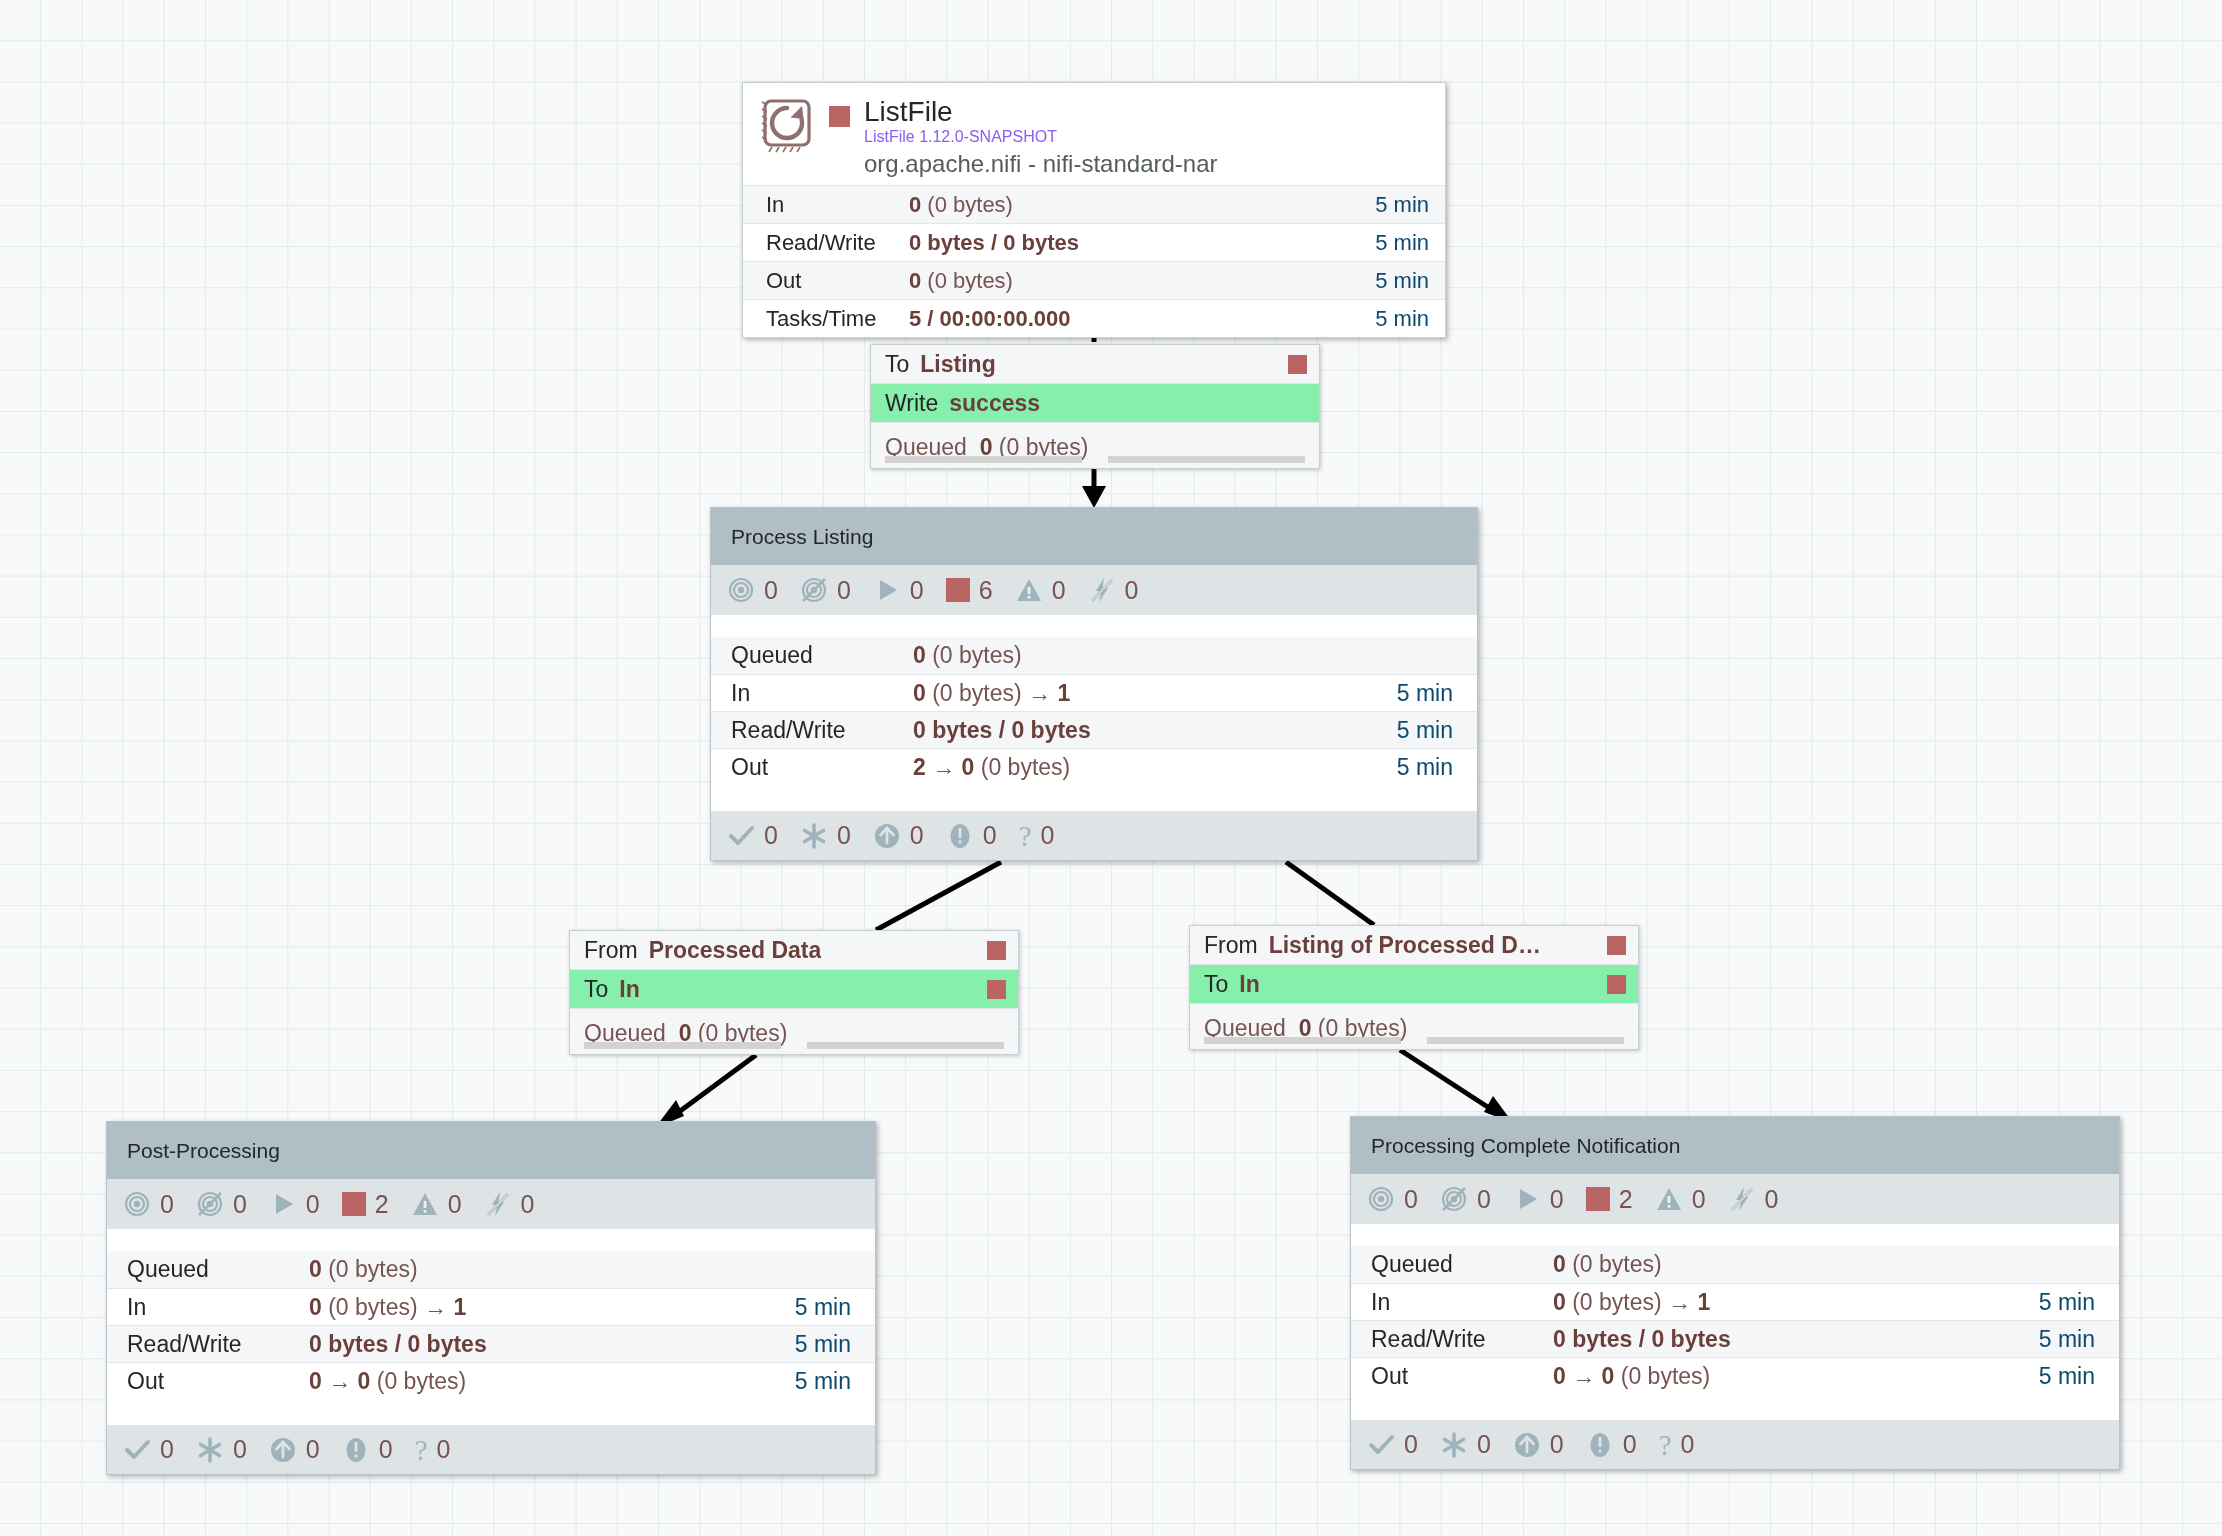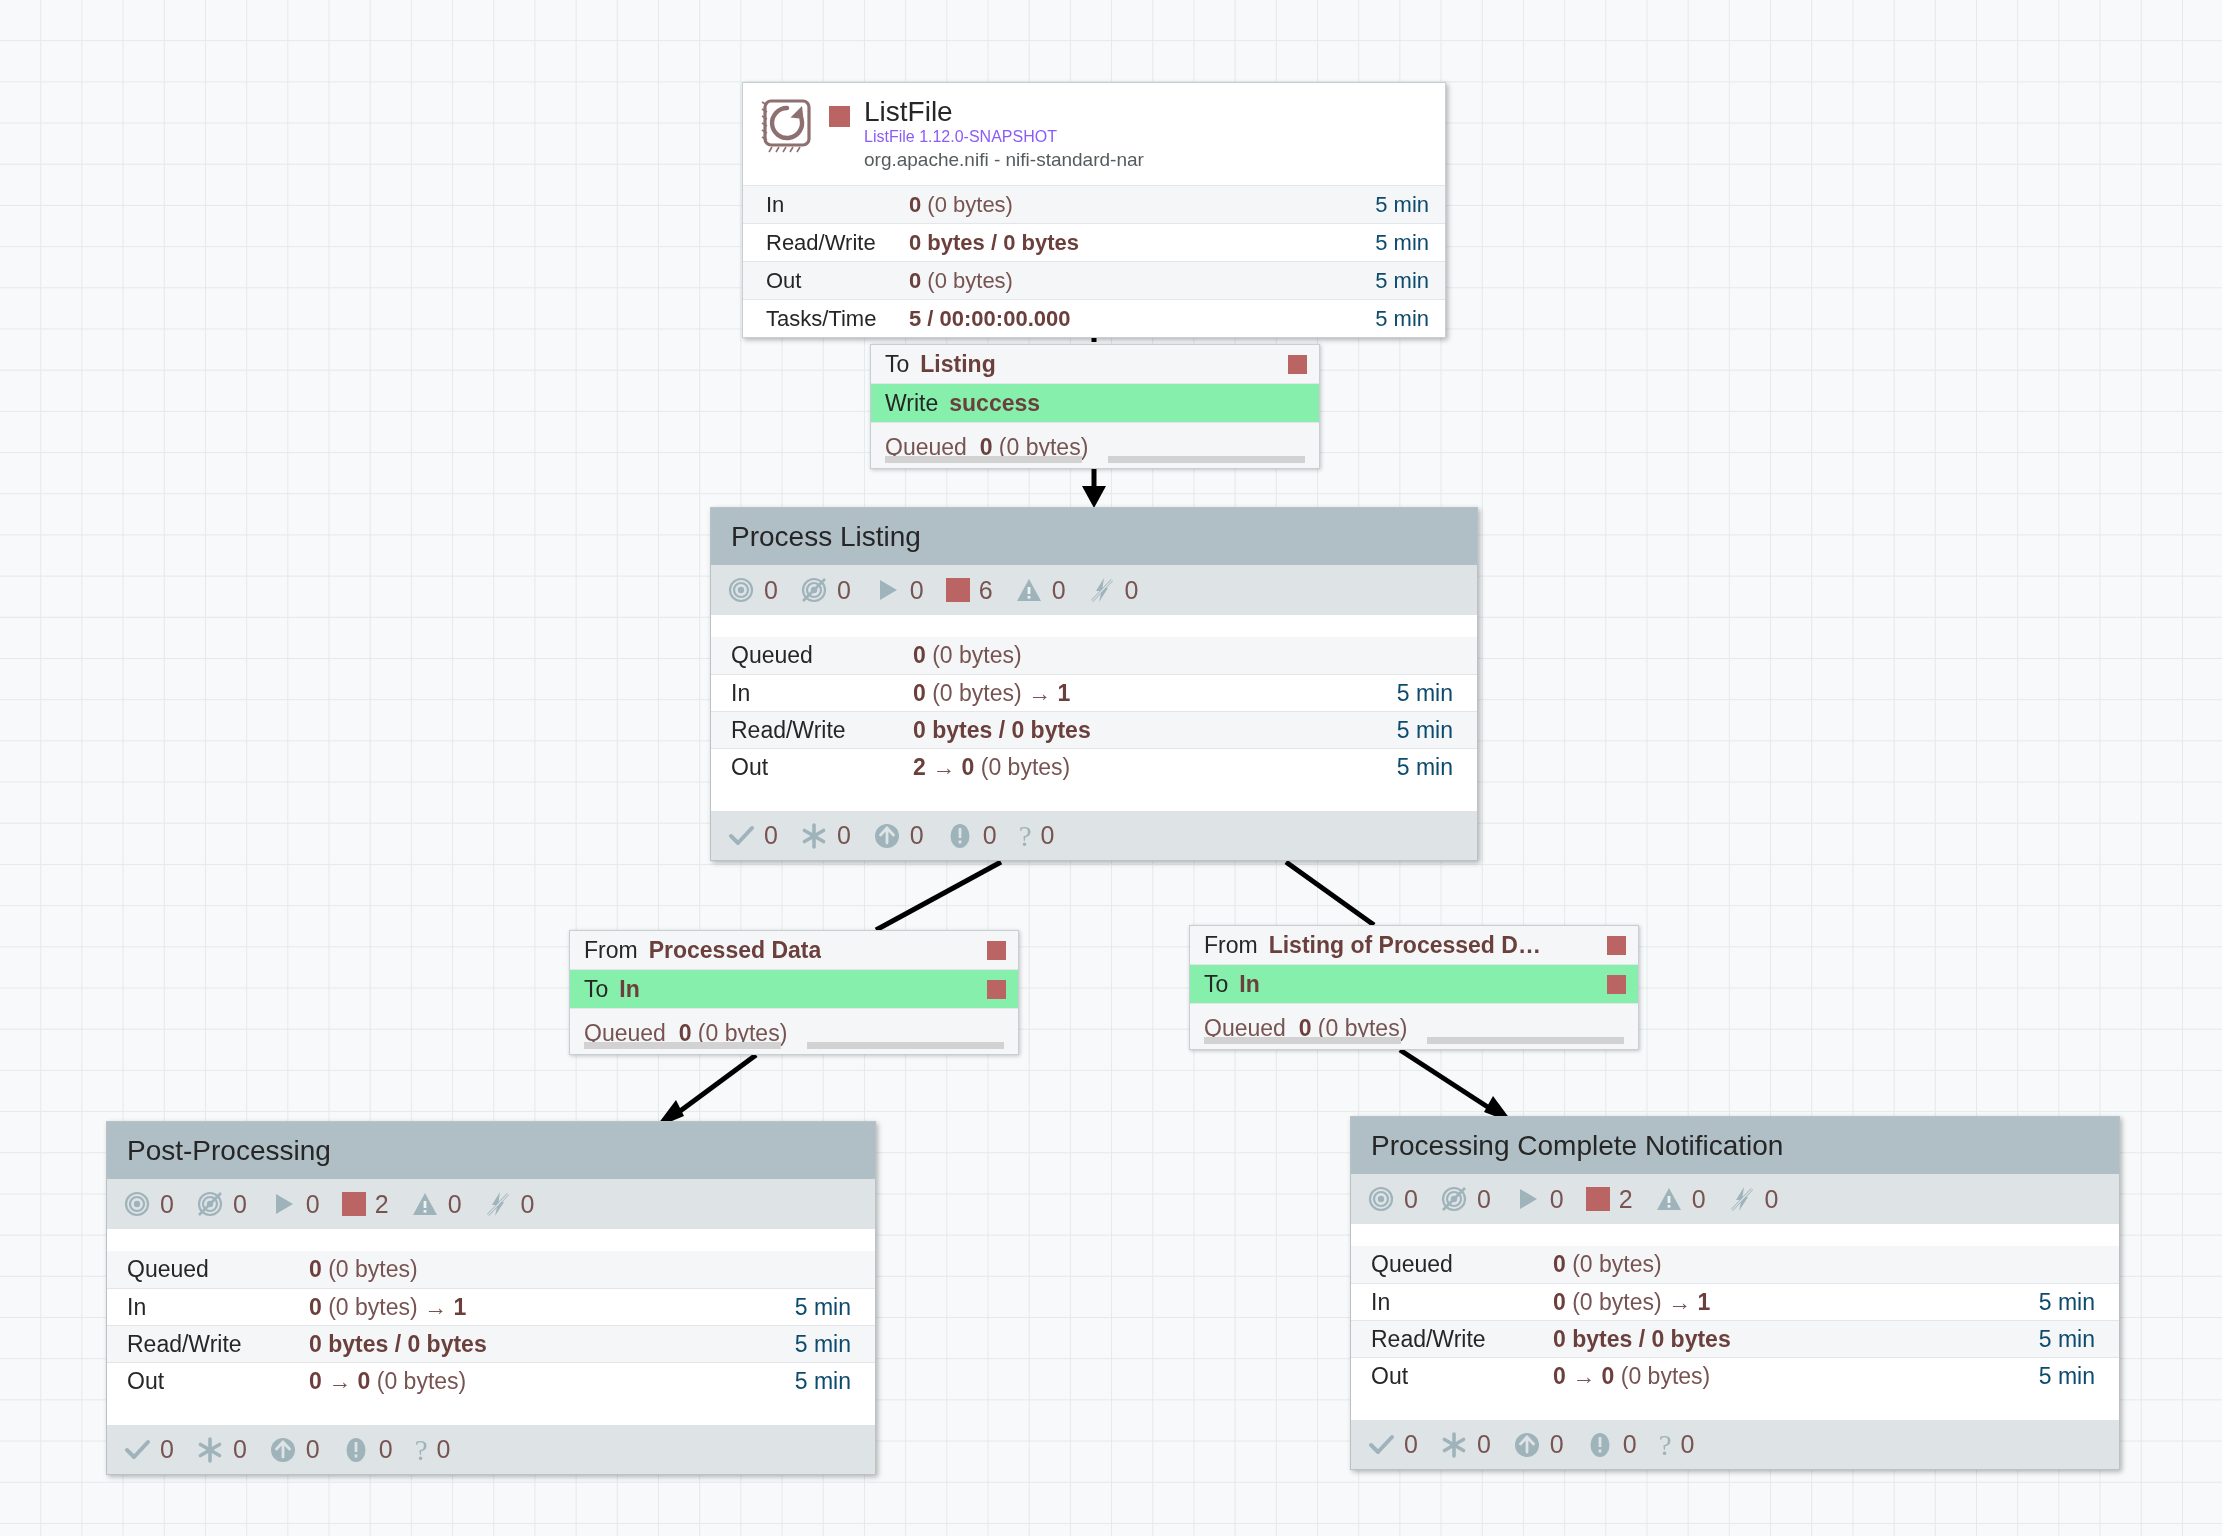--- a/index.html
+++ b/index.html
@@ -73,21 +73,21 @@
     line-height: 1.08;
     white-space: nowrap;
   }
   .proc-type {
     font-size: 16px;
     color: #8b5cf6;
     line-height: 1.28;
     white-space: nowrap;
   }
   .proc-bundle {
-    font-size: 19px;
+    font-size: 24px;
     color: #555b5e;
     line-height: 1.3;
     white-space: nowrap;
   }
 
   .stat-row {
     display: flex;
     align-items: center;
     height: 38px;
     border-top: 1px solid #e3e6e8;
@@ -188,21 +188,21 @@
   }
   .pg-header {
     background: #b0bfc5;
     height: 57px;
     display: flex;
     align-items: center;
     padding: 0 20px;
     box-sizing: border-box;
   }
   .pg-title {
-    font-size: 28px;
+    font-size: 21px;
     color: #262626;
     white-space: nowrap;
   }
   .pg-iconbar {
     background: #dee3e6;
     height: 50px;
     display: flex;
     align-items: center;
     padding: 0 16px;
     box-sizing: border-box;

